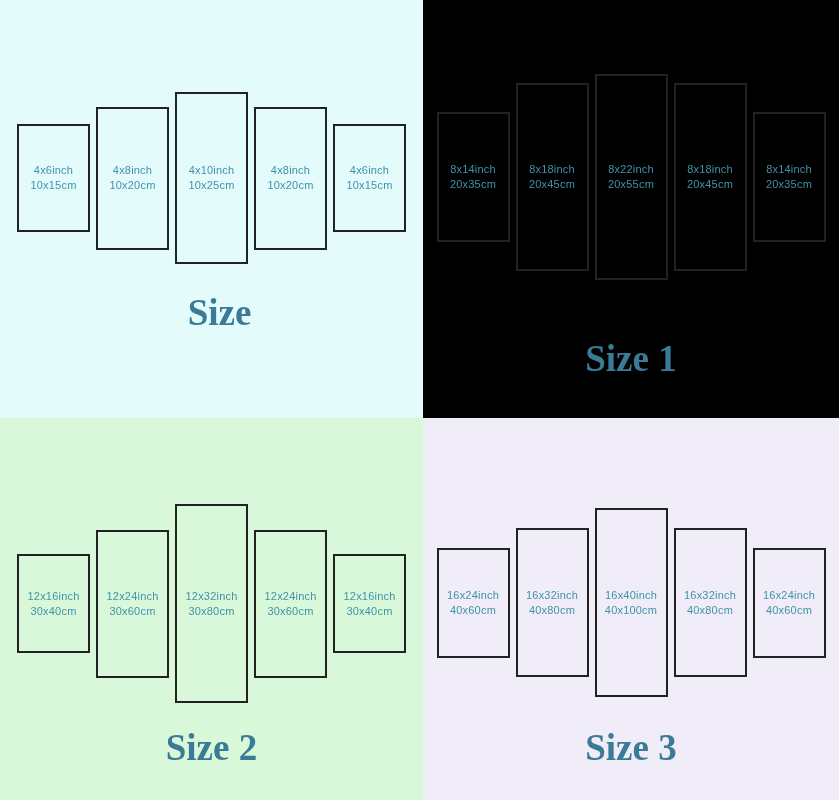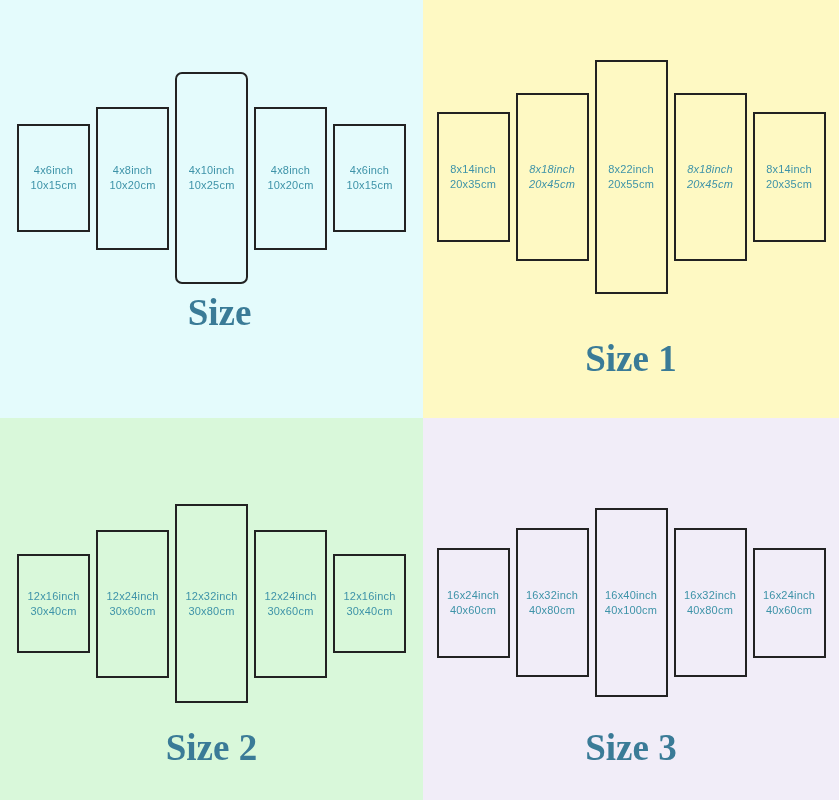--- a/index.html
+++ b/index.html
@@ -51,28 +51,28 @@
     font-family: "Liberation Serif", "DejaVu Serif", serif;
     font-weight: 700;
     font-size: 37px;
     line-height: 38px;
   }
 
   
   .q0 .panel-row { top: 88px; height: 180px; }
   .q0 .panel:nth-child(1), .q0 .panel:nth-child(5) { height: 108px; }
   .q0 .panel:nth-child(2), .q0 .panel:nth-child(4) { height: 143px; }
-  .q0 .panel:nth-child(3) { height: 212px; border-radius: 7px; }
+  .q0 .panel:nth-child(3) { height: 172px; }
   .q0 .size-label { top: 294px; padding-left: 16px; }
 
   
   .q1 .panel-row { top: 74px; height: 206px; }
   .q1 .panel:nth-child(1), .q1 .panel:nth-child(5) { height: 130px; }
-  .q1 .panel:nth-child(2), .q1 .panel:nth-child(4) { height: 168px; font-style: italic; }
-  .q1 .panel:nth-child(3) { height: 234px; }
+  .q1 .panel:nth-child(2), .q1 .panel:nth-child(4) { height: 188px; }
+  .q1 .panel:nth-child(3) { height: 206px; }
   .q1 .size-label { top: 296px; }
 
   
   .q2 .panel-row { top: 86px; height: 199px; }
   .q2 .panel:nth-child(1), .q2 .panel:nth-child(5) { height: 99px; }
   .q2 .panel:nth-child(2), .q2 .panel:nth-child(4) { height: 148px; }
   .q2 .panel:nth-child(3) { height: 199px; }
   .q2 .size-label { top: 311px; }
 
   
@@ -116,21 +116,21 @@
       <div class="panel" style="border-color: rgb(34, 34, 34);">
         <div class="panel-text">
           <span>4x6inch</span>
           <span>10x15cm</span>
         </div>
       </div>
     </div>
     <div class="size-label" style="color: rgb(58, 123, 151);">Size</div>
   </section>
 
-  <section class="quadrant q1" style="background-color: #fef9c3;">
+  <section class="quadrant q1" style="background-color: #000000;">
     <div class="panel-row" style="color: rgb(62, 147, 168);">
       <div class="panel" style="border-color: rgb(34, 34, 34);">
         <div class="panel-text">
           <span>8x14inch</span>
           <span>20x35cm</span>
         </div>
       </div>
       <div class="panel" style="border-color: rgb(34, 34, 34);">
         <div class="panel-text">
           <span>8x18inch</span>

